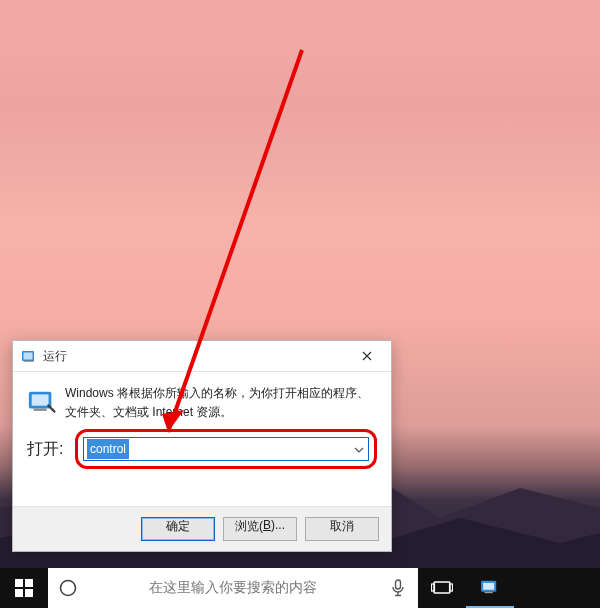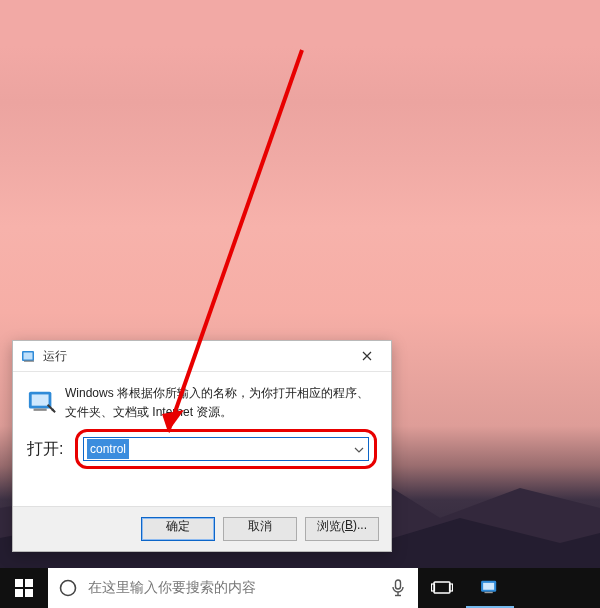--- a/index.html
+++ b/index.html
@@ -193,20 +193,21 @@
   .start { width:48px; }
   .start svg { width:18px; height:18px; }
   .search {
     flex: 0 0 auto;
     width: 370px;
     height: 40px;
     background:#fff;
     color:#666;
     display:flex;
     align-items:center;
+    text-align:center;
   }
   .search .cortana {
     width:40px; height:40px;
     display:flex; align-items:center; justify-content:center;
   }
   .search .placeholder {
     flex:1;
     font-size: 14px;
     color:#777;
   }
@@ -276,27 +277,27 @@
           </span>
         </div>
       </div>
     </div>
 
     <div class="button-row">
       <div class="btn default">
           <span>确定</span>
         </div>
       <div class="btn">
-          <span>取消</span>
-        </div>
-      <div class="btn">
         <span>浏览(</span>
           <span class="underline">B</span>
           <span>)...</span>
       </div>
+      <div class="btn">
+          <span>取消</span>
+        </div>
     </div>
   </div>
 
   <svg class="arrow">
     <line x1="302" y1="50" x2="168" y2="432" stroke="#e80000" stroke-width="4"></line>
     <polygon points="168,432 184,410 162,414" fill="#e80000"></polygon>
   </svg>
 </div>
 
 <div class="taskbar">

